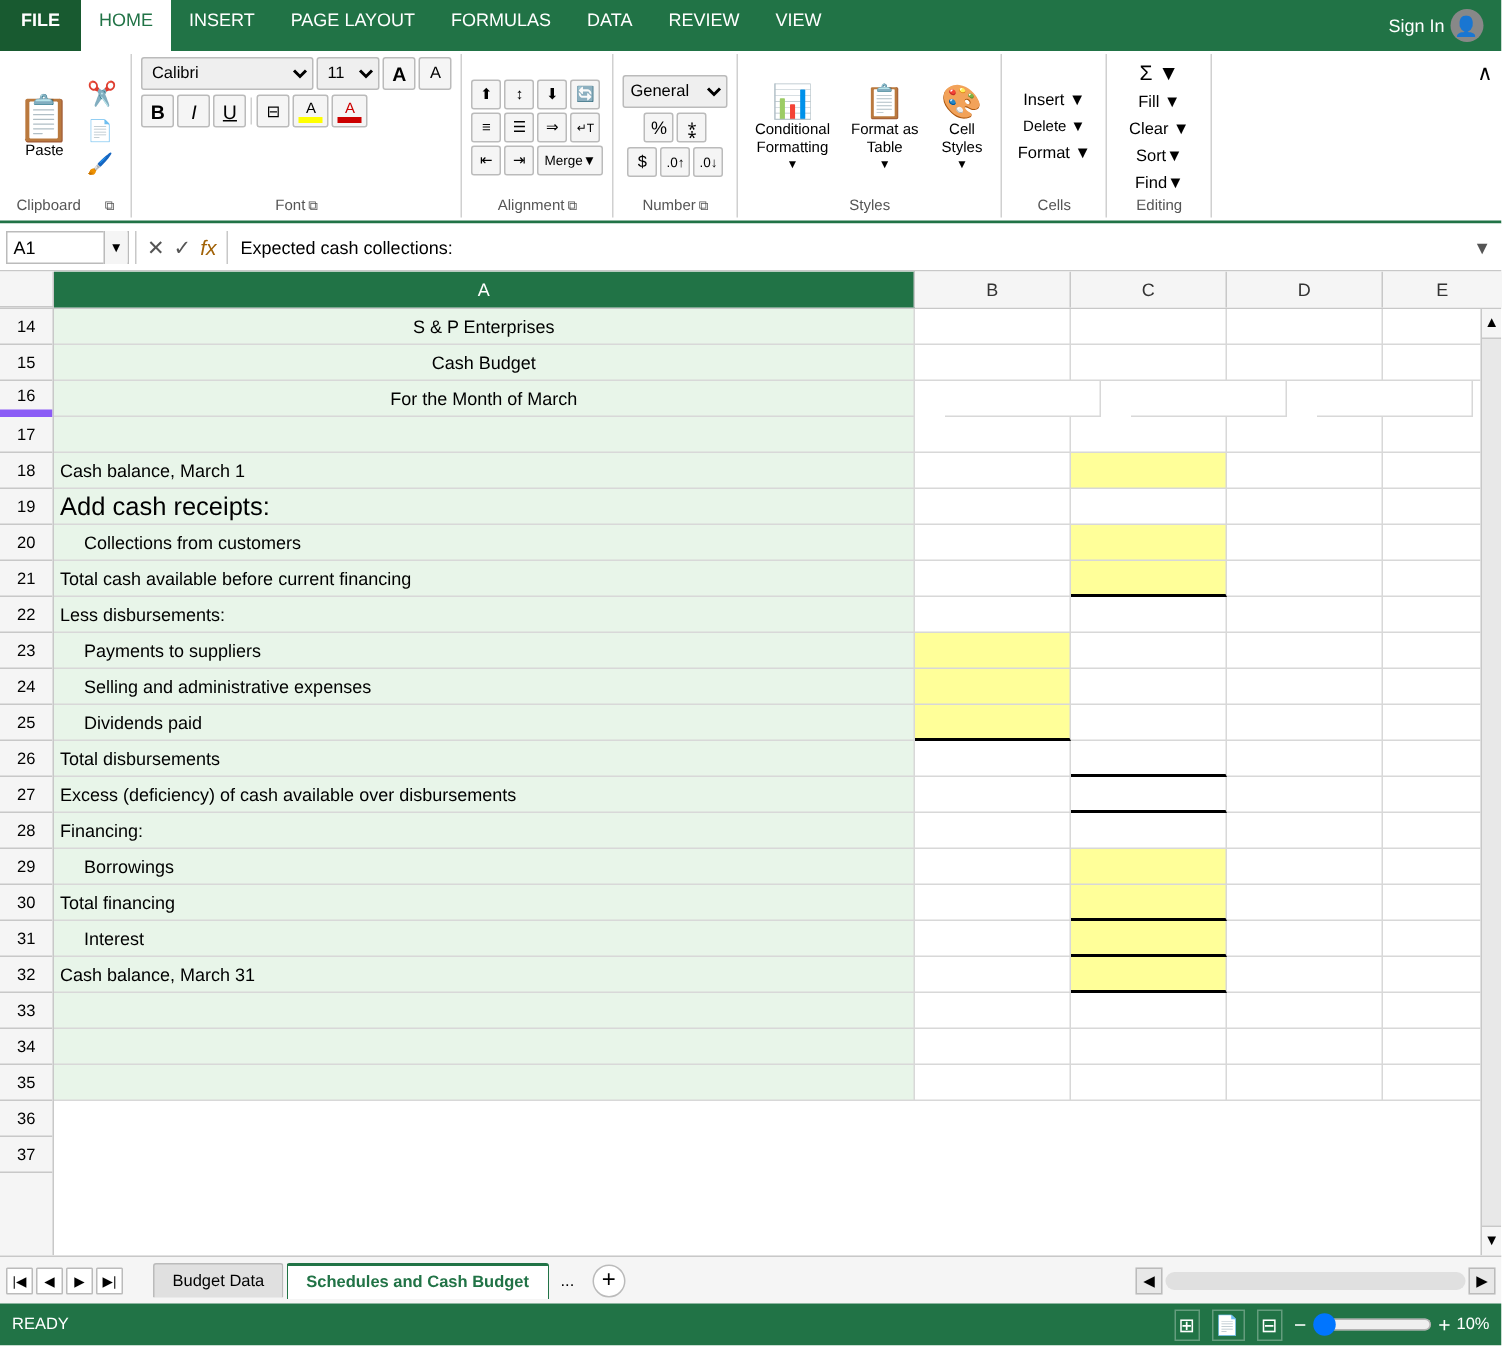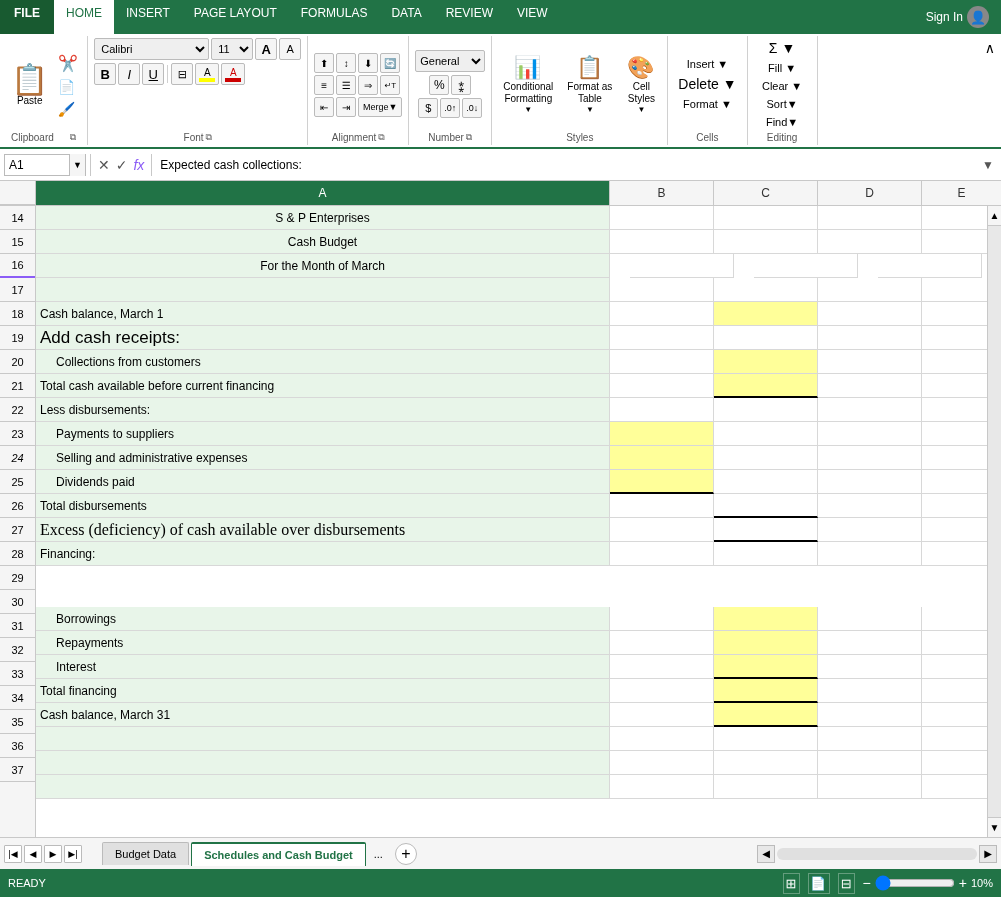--- a/index.html
+++ b/index.html
@@ -144,21 +144,21 @@
           <span style="font-size: 10px; text-align: center; line-height: 1.2;">Cell<br>Styles</span>
           <span style="font-size: 8px;">▼</span>
         </div>
       </div>
       <div style="font-size: 10px; color: #555; margin-top: 2px;">Styles</div>
     </div>
 
     <div style="display: flex; border-right: 1px solid #d0d0d0; padding: 2px 6px; flex-direction: column; align-items: center; min-width: 70px;">
       <div style="flex: 1; display: flex; flex-direction: column; align-items: center; justify-content: center; gap: 2px;">
         <div style="display: flex; align-items: center; gap: 2px; cursor: pointer; padding: 2px 4px; font-size: 11px;">Insert ▼</div>
-        <div style="display: flex; align-items: center; gap: 2px; cursor: pointer; padding: 2px 4px; font-size: 14px; text-align: center;">Delete ▼</div>
+        <div style="display: flex; align-items: center; gap: 2px; cursor: pointer; padding: 2px 4px; font-size: 10px; text-align: center;">Delete ▼</div>
         <div style="display: flex; align-items: center; gap: 2px; cursor: pointer; padding: 2px 4px; font-size: 11px;">Format ▼</div>
       </div>
       <div style="font-size: 10px; color: #555; margin-top: 2px;">Cells</div>
     </div>
 
     <div style="display: flex; border-right: 1px solid #d0d0d0; padding: 2px 6px; flex-direction: column; align-items: center; min-width: 70px;">
       <div style="flex: 1; display: flex; flex-direction: column; align-items: center; justify-content: center; gap: 2px;">
         <div style="display: flex; align-items: center; gap: 2px; cursor: pointer; padding: 2px 4px; font-size: 14px;">Σ ▼</div>
         <div style="display: flex; align-items: center; gap: 2px; cursor: pointer; padding: 2px 4px; font-size: 11px;">Fill ▼</div>
         <div style="display: flex; align-items: center; gap: 2px; cursor: pointer; padding: 2px 4px; font-size: 11px;">Clear ▼</div>
@@ -173,21 +173,21 @@
   </div>
 
   <div style="display: flex; align-items: center; border-bottom: 1px solid #c8c8c8; padding: 2px 4px; height: 32px; background: #fff;">
     <div style="display: flex; align-items: center; border: 1px solid #bbb; height: 22px; width: 82px; background: #fff;">
       <span style="font-size: 12px; padding: 0 4px; flex: 1;">A1</span>
       <div style="height: 22px; width: 16px; border-left: 1px solid #bbb; background: #f5f5f5; cursor: pointer; display: flex; align-items: center; justify-content: center; font-size: 9px;">▼</div>
     </div>
     <div style="width: 1px; height: 22px; background: #c8c8c8; margin: 0 4px;"></div>
     <div style="cursor: pointer; font-size: 14px; color: #555; padding: 0 3px;">✕</div>
     <div style="cursor: pointer; font-size: 14px; color: #555; padding: 0 3px;">✓</div>
-    <div style="cursor: pointer; font-size: 14px; color: #8b5cf6; padding: 0 3px; font-style: italic;">fx</div>
+    <div style="cursor: pointer; font-size: 14px; color: #a16207; padding: 0 3px; font-style: italic;">fx</div>
     <div style="width: 1px; height: 22px; background: #c8c8c8; margin: 0 4px;"></div>
     <input style="flex: 1 1 0%; border: none; outline: none; font-size: 12px; padding: 0px 4px; height: 22px;" value="Expected cash collections:">
     <div style="cursor: pointer; font-size: 12px; color: #555; padding: 0 3px;">▼</div>
   </div>
 
   <div style="display: flex; flex: 1; overflow: hidden; flex-direction: column;">
 
     <div style="display: flex; background: #f5f5f5; border-bottom: 1px solid #c8c8c8; flex-shrink: 0;">
       <div style="width: 36px; min-width: 36px; height: 24px; border-right: 1px solid #c8c8c8; border-bottom: 1px solid #c8c8c8; background: #f5f5f5;"></div>
       <div style="width: 574px; min-width: 574px; height: 24px; border-right: 1px solid #c8c8c8; display: flex; align-items: center; justify-content: center; font-size: 12px; background: #217346; color: #fff;">A</div>
@@ -195,29 +195,29 @@
       <div style="width: 104px; min-width: 104px; height: 24px; border-right: 1px solid #c8c8c8; display: flex; align-items: center; justify-content: center; font-size: 12px; background: #f5f5f5; color: #333;">C</div>
       <div style="width: 104px; min-width: 104px; height: 24px; border-right: 1px solid #c8c8c8; display: flex; align-items: center; justify-content: center; font-size: 12px; background: #f5f5f5; color: #333;">D</div>
       <div style="width: 80px; min-width: 80px; height: 24px; border-right: 1px solid #c8c8c8; display: flex; align-items: center; justify-content: center; font-size: 12px; background: #f5f5f5; color: #333;">E</div>
     </div>
 
     <div style="display: flex; flex: 1; overflow: hidden;">
 
       <div style="display: flex; flex-direction: column; background: #f5f5f5; border-right: 1px solid #c8c8c8; min-width: 36px; flex-shrink: 0; overflow: hidden;">
         <div style="height: 24px; border-bottom: 1px solid #c8c8c8; display: flex; align-items: center; justify-content: center; font-size: 11px;">14</div>
         <div style="height: 24px; border-bottom: 1px solid #c8c8c8; display: flex; align-items: center; justify-content: center; font-size: 11px;">15</div>
-        <div style="height: 24px; border-bottom: 2px solid #8b5cf6; display: flex; align-items: center; justify-content: center; font-size: 11px;">16</div>
+        <div style="height: 24px; border-bottom: 5px solid #8b5cf6; display: flex; align-items: center; justify-content: center; font-size: 11px;">16</div>
         <div style="height: 24px; border-bottom: 1px solid #c8c8c8; display: flex; align-items: center; justify-content: center; font-size: 11px;">17</div>
         <div style="height: 24px; border-bottom: 1px solid #c8c8c8; display: flex; align-items: center; justify-content: center; font-size: 11px;">18</div>
         <div style="height: 24px; border-bottom: 1px solid #c8c8c8; display: flex; align-items: center; justify-content: center; font-size: 11px;">19</div>
         <div style="height: 24px; border-bottom: 1px solid #c8c8c8; display: flex; align-items: center; justify-content: center; font-size: 11px;">20</div>
         <div style="height: 24px; border-bottom: 1px solid #c8c8c8; display: flex; align-items: center; justify-content: center; font-size: 11px;">21</div>
         <div style="height: 24px; border-bottom: 1px solid #c8c8c8; display: flex; align-items: center; justify-content: center; font-size: 11px;">22</div>
         <div style="height: 24px; border-bottom: 1px solid #c8c8c8; display: flex; align-items: center; justify-content: center; font-size: 11px;">23</div>
-        <div style="height: 24px; border-bottom: 1px solid #c8c8c8; display: flex; align-items: center; justify-content: center; font-size: 11px; font-style: italic;">24</div>
+        <div style="height: 24px; border-bottom: 1px solid #c8c8c8; display: flex; align-items: center; justify-content: center; font-size: 11px;">24</div>
         <div style="height: 24px; border-bottom: 1px solid #c8c8c8; display: flex; align-items: center; justify-content: center; font-size: 11px;">25</div>
         <div style="height: 24px; border-bottom: 1px solid #c8c8c8; display: flex; align-items: center; justify-content: center; font-size: 11px;">26</div>
         <div style="height: 24px; border-bottom: 1px solid #c8c8c8; display: flex; align-items: center; justify-content: center; font-size: 11px;">27</div>
         <div style="height: 24px; border-bottom: 1px solid #c8c8c8; display: flex; align-items: center; justify-content: center; font-size: 11px;">28</div>
         <div style="height: 24px; border-bottom: 1px solid #c8c8c8; display: flex; align-items: center; justify-content: center; font-size: 11px;">29</div>
         <div style="height: 24px; border-bottom: 1px solid #c8c8c8; display: flex; align-items: center; justify-content: center; font-size: 11px;">30</div>
         <div style="height: 24px; border-bottom: 1px solid #c8c8c8; display: flex; align-items: center; justify-content: center; font-size: 11px;">31</div>
         <div style="height: 24px; border-bottom: 1px solid #c8c8c8; display: flex; align-items: center; justify-content: center; font-size: 11px;">32</div>
         <div style="height: 24px; border-bottom: 1px solid #c8c8c8; display: flex; align-items: center; justify-content: center; font-size: 11px;">33</div>
         <div style="height: 24px; border-bottom: 1px solid #c8c8c8; display: flex; align-items: center; justify-content: center; font-size: 11px;">34</div>
@@ -327,61 +327,54 @@
 
         <div style="display: flex; height: 24px; flex-shrink: 0;">
           <div style="width: 574px; min-width: 574px; height: 24px; border-right: 1px solid #d8d8d8; border-bottom: 1px solid #d8d8d8; padding: 0 4px; font-size: 12px; background: #e8f5e9; display: flex; align-items: center;">Total disbursements</div>
           <div style="width: 104px; min-width: 104px; height: 24px; border-right: 1px solid #d8d8d8; border-bottom: 1px solid #d8d8d8;"></div>
           <div style="width: 104px; min-width: 104px; height: 24px; border-right: 1px solid #d8d8d8; border-bottom: 2px solid #000;"></div>
           <div style="width: 104px; min-width: 104px; height: 24px; border-right: 1px solid #d8d8d8; border-bottom: 1px solid #d8d8d8;"></div>
           <div style="width: 80px; min-width: 80px; height: 24px; border-right: 1px solid #d8d8d8; border-bottom: 1px solid #d8d8d8;"></div>
         </div>
 
         <div style="display: flex; height: 24px; flex-shrink: 0;">
-          <div style="width: 574px; min-width: 574px; height: 24px; border-right: 1px solid #d8d8d8; border-bottom: 1px solid #d8d8d8; padding: 0 4px; font-size: 16px; background: #e8f5e9; display: flex; align-items: center; font-family: Liberation Serif, serif;">Excess (deficiency) of cash available over disbursements</div>
+          <div style="width: 574px; min-width: 574px; height: 24px; border-right: 1px solid #d8d8d8; border-bottom: 1px solid #d8d8d8; padding: 0 4px; font-size: 12px; background: #e8f5e9; display: flex; align-items: center;">Excess (deficiency) of cash available over disbursements</div>
           <div style="width: 104px; min-width: 104px; height: 24px; border-right: 1px solid #d8d8d8; border-bottom: 1px solid #d8d8d8;"></div>
           <div style="width: 104px; min-width: 104px; height: 24px; border-right: 1px solid #d8d8d8; border-bottom: 2px solid #000;"></div>
           <div style="width: 104px; min-width: 104px; height: 24px; border-right: 1px solid #d8d8d8; border-bottom: 1px solid #d8d8d8;"></div>
           <div style="width: 80px; min-width: 80px; height: 24px; border-right: 1px solid #d8d8d8; border-bottom: 1px solid #d8d8d8;"></div>
         </div>
 
         <div style="display: flex; height: 24px; flex-shrink: 0;">
           <div style="width: 574px; min-width: 574px; height: 24px; border-right: 1px solid #d8d8d8; border-bottom: 1px solid #d8d8d8; padding: 0 4px; font-size: 12px; background: #e8f5e9; display: flex; align-items: center;">Financing:</div>
           <div style="width: 104px; min-width: 104px; height: 24px; border-right: 1px solid #d8d8d8; border-bottom: 1px solid #d8d8d8;"></div>
           <div style="width: 104px; min-width: 104px; height: 24px; border-right: 1px solid #d8d8d8; border-bottom: 1px solid #d8d8d8;"></div>
           <div style="width: 104px; min-width: 104px; height: 24px; border-right: 1px solid #d8d8d8; border-bottom: 1px solid #d8d8d8;"></div>
           <div style="width: 80px; min-width: 80px; height: 24px; border-right: 1px solid #d8d8d8; border-bottom: 1px solid #d8d8d8;"></div>
         </div>
 
-        <div style="display: flex; height: 24px; flex-shrink: 0; margin-top: 41px;">
+        <div style="display: flex; height: 24px; flex-shrink: 0;">
           <div style="width: 574px; min-width: 574px; height: 24px; border-right: 1px solid #d8d8d8; border-bottom: 1px solid #d8d8d8; padding: 0 4px 0 20px; font-size: 12px; background: #e8f5e9; display: flex; align-items: center;">Borrowings</div>
           <div style="width: 104px; min-width: 104px; height: 24px; border-right: 1px solid #d8d8d8; border-bottom: 1px solid #d8d8d8;"></div>
           <div style="width: 104px; min-width: 104px; height: 24px; border-right: 1px solid #d8d8d8; border-bottom: 1px solid #d8d8d8; background: #ffff99;"></div>
           <div style="width: 104px; min-width: 104px; height: 24px; border-right: 1px solid #d8d8d8; border-bottom: 1px solid #d8d8d8;"></div>
           <div style="width: 80px; min-width: 80px; height: 24px; border-right: 1px solid #d8d8d8; border-bottom: 1px solid #d8d8d8;"></div>
         </div>
 
-        <div style="display: flex; height: 24px; flex-shrink: 0;">
-          <div style="width: 574px; min-width: 574px; height: 24px; border-right: 1px solid #d8d8d8; border-bottom: 1px solid #d8d8d8; padding: 0 4px 0 20px; font-size: 12px; background: #e8f5e9; display: flex; align-items: center;">Repayments</div>
-          <div style="width: 104px; min-width: 104px; height: 24px; border-right: 1px solid #d8d8d8; border-bottom: 1px solid #d8d8d8;"></div>
-          <div style="width: 104px; min-width: 104px; height: 24px; border-right: 1px solid #d8d8d8; border-bottom: 1px solid #d8d8d8; background: #ffff99;"></div>
+
+        <div style="display: flex; height: 24px; flex-shrink: 0;">
+          <div style="width: 574px; min-width: 574px; height: 24px; border-right: 1px solid #d8d8d8; border-bottom: 1px solid #d8d8d8; padding: 0 4px; font-size: 12px; background: #e8f5e9; display: flex; align-items: center;">Total financing</div>
+          <div style="width: 104px; min-width: 104px; height: 24px; border-right: 1px solid #d8d8d8; border-bottom: 1px solid #d8d8d8;"></div>
+          <div style="width: 104px; min-width: 104px; height: 24px; border-right: 1px solid #d8d8d8; border-bottom: 2px solid #000; background: #ffff99;"></div>
           <div style="width: 104px; min-width: 104px; height: 24px; border-right: 1px solid #d8d8d8; border-bottom: 1px solid #d8d8d8;"></div>
           <div style="width: 80px; min-width: 80px; height: 24px; border-right: 1px solid #d8d8d8; border-bottom: 1px solid #d8d8d8;"></div>
         </div>
 
         <div style="display: flex; height: 24px; flex-shrink: 0;">
           <div style="width: 574px; min-width: 574px; height: 24px; border-right: 1px solid #d8d8d8; border-bottom: 1px solid #d8d8d8; padding: 0 4px 0 20px; font-size: 12px; background: #e8f5e9; display: flex; align-items: center;">Interest</div>
-          <div style="width: 104px; min-width: 104px; height: 24px; border-right: 1px solid #d8d8d8; border-bottom: 1px solid #d8d8d8;"></div>
-          <div style="width: 104px; min-width: 104px; height: 24px; border-right: 1px solid #d8d8d8; border-bottom: 2px solid #000; background: #ffff99;"></div>
-          <div style="width: 104px; min-width: 104px; height: 24px; border-right: 1px solid #d8d8d8; border-bottom: 1px solid #d8d8d8;"></div>
-          <div style="width: 80px; min-width: 80px; height: 24px; border-right: 1px solid #d8d8d8; border-bottom: 1px solid #d8d8d8;"></div>
-        </div>
-
-        <div style="display: flex; height: 24px; flex-shrink: 0;">
-          <div style="width: 574px; min-width: 574px; height: 24px; border-right: 1px solid #d8d8d8; border-bottom: 1px solid #d8d8d8; padding: 0 4px; font-size: 12px; background: #e8f5e9; display: flex; align-items: center;">Total financing</div>
           <div style="width: 104px; min-width: 104px; height: 24px; border-right: 1px solid #d8d8d8; border-bottom: 1px solid #d8d8d8;"></div>
           <div style="width: 104px; min-width: 104px; height: 24px; border-right: 1px solid #d8d8d8; border-bottom: 2px solid #000; background: #ffff99;"></div>
           <div style="width: 104px; min-width: 104px; height: 24px; border-right: 1px solid #d8d8d8; border-bottom: 1px solid #d8d8d8;"></div>
           <div style="width: 80px; min-width: 80px; height: 24px; border-right: 1px solid #d8d8d8; border-bottom: 1px solid #d8d8d8;"></div>
         </div>
 
         <div style="display: flex; height: 24px; flex-shrink: 0;">
           <div style="width: 574px; min-width: 574px; height: 24px; border-right: 1px solid #d8d8d8; border-bottom: 1px solid #d8d8d8; padding: 0 4px; font-size: 12px; background: #e8f5e9; display: flex; align-items: center;">Cash balance, March 31</div>
           <div style="width: 104px; min-width: 104px; height: 24px; border-right: 1px solid #d8d8d8; border-bottom: 1px solid #d8d8d8;"></div>
           <div style="width: 104px; min-width: 104px; height: 24px; border-right: 1px solid #d8d8d8; border-bottom: 2px solid #000; background: #ffff99;"></div>

